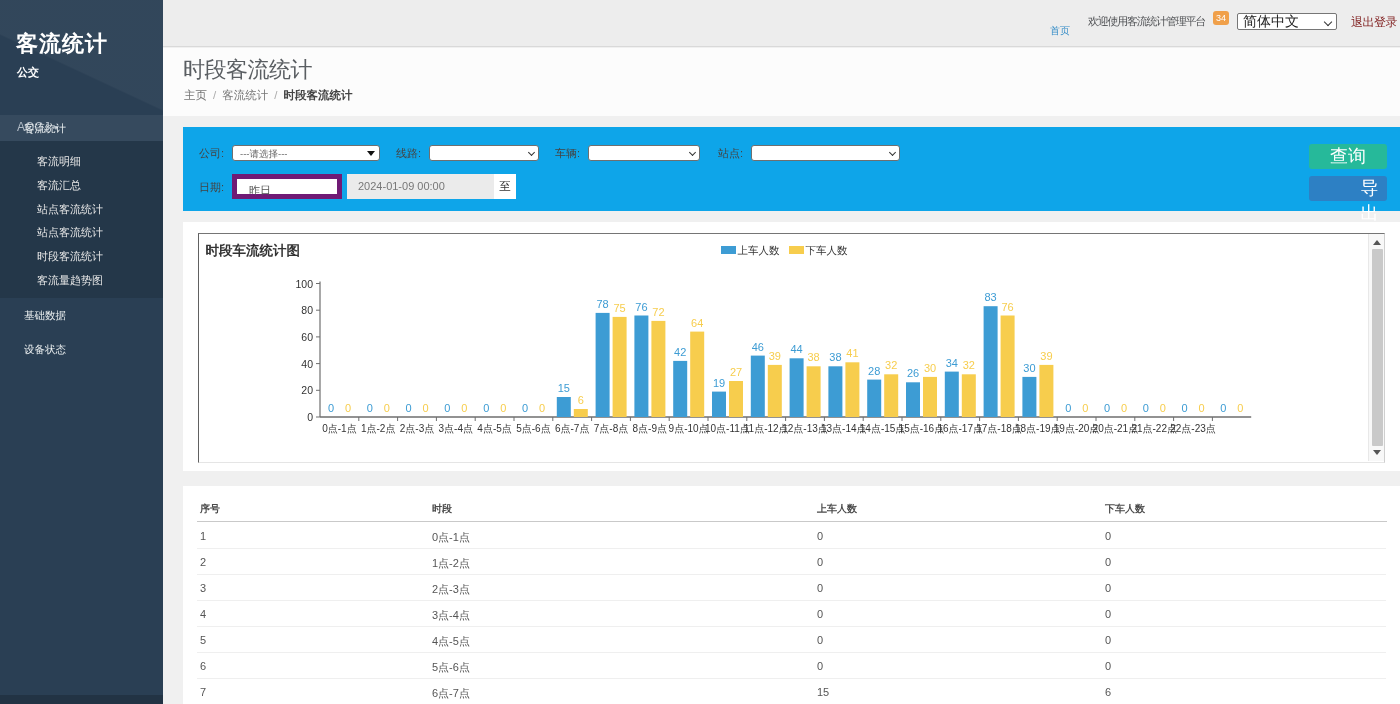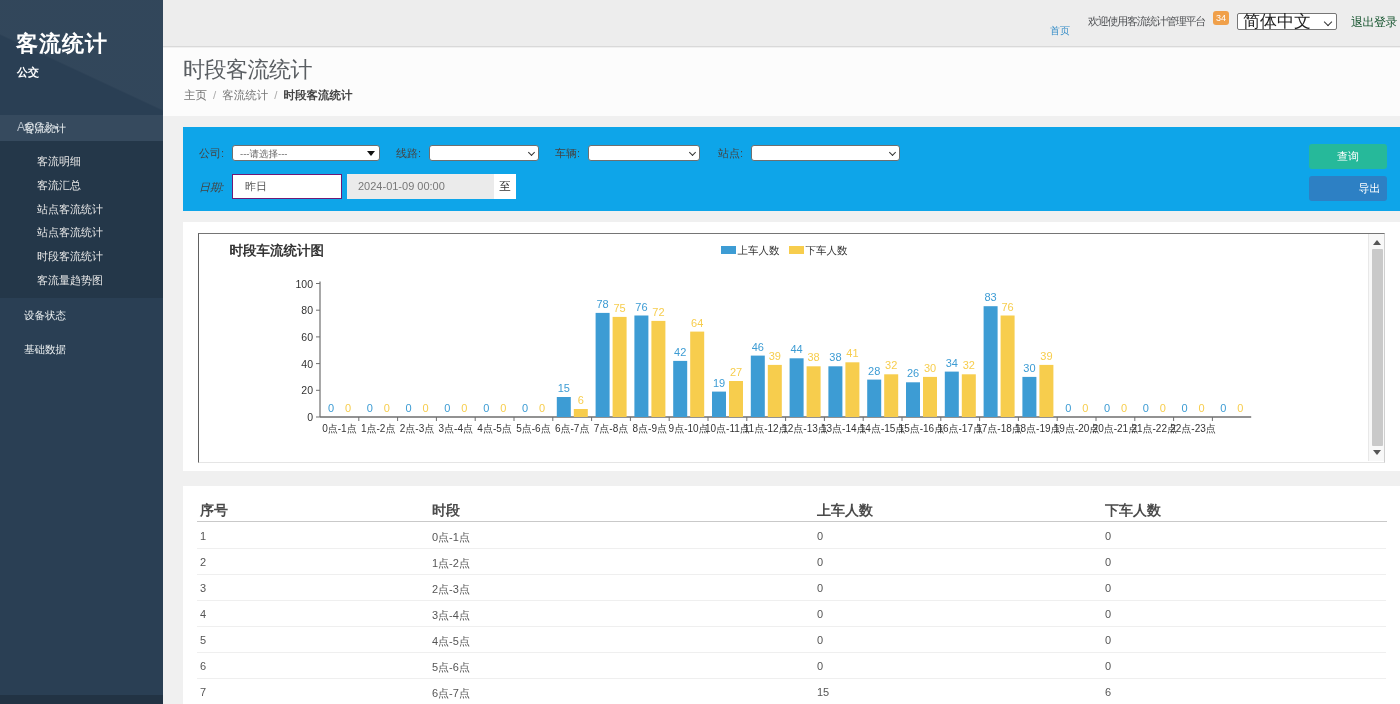--- a/index.html
+++ b/index.html
@@ -16,52 +16,52 @@
 .mi{height:26px;line-height:26px;padding-left:24px;font-size:10.5px;color:#ecf0f1;}
 .mi.par{background:rgba(255,255,255,0.06);}
 #subwrap{background:rgba(0,0,0,0.12);padding:9px 0 5px 0;}
 .sub{height:23.8px;line-height:23.8px;padding-left:37px;font-size:11px;color:#e7e7e7;}
 .mi.lone{height:34.5px;line-height:34.5px;}
 
 #top{position:absolute;left:163px;top:0;width:1237px;height:47px;background:#EDEDED;border-bottom:1px solid #d9d9d9;}
 #home{position:absolute;left:887px;top:24px;font-size:10px;color:#3a8fc8;}
 #welc{position:absolute;left:925px;top:14px;font-size:11px;letter-spacing:-1.25px;color:#515356;white-space:nowrap;}
 #badge{position:absolute;left:1050px;top:11px;width:16px;height:14px;background:#f0a04a;border-radius:3px;color:#fff;font-size:9px;text-align:center;line-height:14px;}
-#lang{position:absolute;left:1074px;top:13px;width:100px;height:17px;background:#fff;border:1px solid #767676;font-size:17px;color:#222;line-height:15px;padding-left:5px;border-radius:2px;}
-#logout{position:absolute;left:1188px;top:14px;font-size:12px;letter-spacing:-0.5px;color:#14532d;white-space:nowrap;}
+#lang{position:absolute;left:1074px;top:13px;width:100px;height:17px;background:#fff;border:1px solid #767676;font-size:14px;color:#222;line-height:15px;padding-left:5px;border-radius:2px;}
+#logout{position:absolute;left:1188px;top:14px;font-size:12px;letter-spacing:-0.5px;color:#7f1d1d;white-space:nowrap;}
 .chev{position:absolute;right:5px;top:5px;width:6px;height:6px;border-right:1.5px solid #333;border-bottom:1.5px solid #333;transform:rotate(45deg);}
 
 #phead{position:absolute;left:163px;top:48px;width:1237px;height:68px;background:#FCFCFC;}
 #ptitle{position:absolute;left:20px;top:7px;font-size:22px;letter-spacing:-0.5px;color:#5a5e62;}
 #bread{position:absolute;left:21px;top:40px;font-size:11.5px;color:#777;}
 #bread .sep{color:#aaa;margin:0 6px;}
 #bread b{color:#444;}
 
 #filter{position:absolute;left:183px;top:127px;width:1217px;height:84px;background:#0ea5e9;}
 .flab{position:absolute;font-size:11px;color:#444;}
 .sel{position:absolute;background:#fff;border:1px solid #6f6f6f;height:16px;border-radius:3px;font-size:9.5px;color:#666;line-height:15px;padding-left:7px;}
 .sel .tri{position:absolute;right:4px;top:4.5px;width:0;height:0;border-left:4.5px solid transparent;border-right:4.5px solid transparent;border-top:5.5px solid #111;}
 .sel .vch{position:absolute;right:4px;top:4px;width:5px;height:5px;border-right:1.4px solid #333;border-bottom:1.4px solid #333;transform:rotate(45deg);}
-.sel2{position:absolute;background:#fff;border:1px solid #701a75;height:25px;font-size:11px;color:#555;line-height:23px;padding-left:12px;}
+.sel2{position:absolute;background:#fff;border:5px solid #701a75;height:25px;font-size:11px;color:#555;line-height:23px;padding-left:12px;}
 .din{position:absolute;background:#ebebeb;height:25px;font-size:11px;color:#777;line-height:25px;padding-left:11px;}
-.btn{position:absolute;left:1126px;width:78px;height:25px;border-radius:3px;color:#fff;font-size:11px;text-align:center;line-height:25px;}
+.btn{position:absolute;left:1126px;width:78px;height:25px;border-radius:3px;color:#fff;font-size:18px;text-align:center;line-height:25px;}
 
 #chartp{position:absolute;left:183px;top:222px;width:1217px;height:249px;background:#fff;}
 #chartbox{position:absolute;left:14.5px;top:11px;width:1187.5px;height:229.5px;box-sizing:border-box;border-top:1.5px solid #757575;border-left:1.5px solid #616161;border-right:1px solid #cfcfcf;border-bottom:1px solid #e5e5e5;background:#fff;}
-#ctitle{position:absolute;left:7px;top:8px;font-size:13.5px;font-weight:bold;color:#333;margin-left:24px;}
+#ctitle{position:absolute;left:7px;top:8px;font-size:13.5px;font-weight:bold;color:#333;}
 #legend{position:absolute;left:522px;top:9.5px;font-size:10.5px;color:#333;}
 #legend .sw{display:inline-block;width:15px;height:8px;margin-right:2px;}
 #legend .t2{margin-left:9px;}
 #sbar{position:absolute;right:0;top:0;width:16px;height:227px;background:#f8f8f8;border-left:1px solid #e8e8e8;}
 #sbar .thumb{position:absolute;left:2.5px;top:15px;width:11px;height:197px;background:#c9c9c9;border-radius:1px;}
 #sbar .au{position:absolute;left:4px;top:6px;width:0;height:0;border-left:4px solid transparent;border-right:4px solid transparent;border-bottom:5px solid #555;}
 #sbar .ad{position:absolute;left:4px;bottom:6px;width:0;height:0;border-left:4px solid transparent;border-right:4px solid transparent;border-top:5px solid #555;}
 
 #tablep{position:absolute;left:183px;top:486px;width:1217px;height:218px;background:#fff;}
-.th{position:absolute;top:502px;font-size:14px;font-weight:bold;color:#4a4a4a;}
+.th{position:absolute;top:502px;font-size:10px;font-weight:bold;color:#4a4a4a;}
 #thline{position:absolute;left:197px;top:521px;width:1190px;border-top:1px solid #c9c9c9;}
 .tr{position:absolute;left:197px;width:1189px;height:26px;font-size:11px;color:#555;border-bottom:1px solid #efefef;}
 .tr span{position:absolute;top:7px;}
 .c1{left:3px;}.c2{left:235px;}.c3{left:620px;}.c4{left:908px;}
 </style></head>
 <body>
 <div id="side">
   <div class="pat"></div>
   <div style="position:absolute;left:0;bottom:0;width:163px;height:9px;background:rgba(0,0,0,0.18);"></div>
   <div id="brand">客流统计</div>
@@ -70,22 +70,22 @@
   <div id="menu">
     <div class="mi par">客流统计</div>
     <div id="subwrap">
         <div class="sub">客流明细</div>
         <div class="sub">客流汇总</div>
         <div class="sub">站点客流统计</div>
         <div class="sub">站点客流统计</div>
         <div class="sub">时段客流统计</div>
         <div class="sub">客流量趋势图</div>
       </div>
+    <div class="mi lone">基础数据</div>
     <div class="mi lone">设备状态</div>
-    <div class="mi lone">基础数据</div>
   </div>
 </div>
 <div id="top">
   <div id="home">首页</div>
   <div id="welc">欢迎使用客流统计管理平台</div>
   <div id="badge">34</div>
   <div id="lang">简体中文<span class="chev"></span></div>
   <div id="logout">退出登录</div>
 </div>
 <div id="phead">
@@ -100,21 +100,21 @@
       <span class="vch"></span>
     </div>
   <div class="flab" style="right:820px;top:19px;">车辆:</div>
   <div class="sel" style="left:405px;top:18px;width:112px;">
       <span class="vch"></span>
     </div>
   <div class="flab" style="right:657px;top:19px;">站点:</div>
   <div class="sel" style="left:568px;top:18px;width:149px;">
       <span class="vch"></span>
     </div>
-  <div class="flab" style="right:1176px;top:53px;font-style:italic;">日期:</div>
+  <div class="flab" style="right:1176px;top:53px;">日期:</div>
   <div class="sel2" style="left:49px;top:47px;width:110px;">昨日<span class="vch" style="top:9px;"></span></div>
   <div class="din" style="left:164px;top:47px;width:147px;">2024-01-09 00:00</div>
   <div class="abs" style="left:311px;top:47px;width:22px;height:25px;background:#fff;text-align:center;line-height:25px;font-size:11.5px;color:#333;">至</div>
   <div class="btn" style="top:17px;background:#26B99A;">查询</div>
   <div class="btn" style="top:49px;background:#2d80c4;padding-left:43px;">导出</div>
 </div>
 <div id="chartp">
   <div id="chartbox">
     <svg width="1188" height="227" style="position:absolute;left:-2px;top:-4px;font-family:'Liberation Sans',sans-serif">
 <line x1="123" y1="51.5" x2="123" y2="187.0" stroke="#6e6e6e" stroke-width="1.2"></line>

